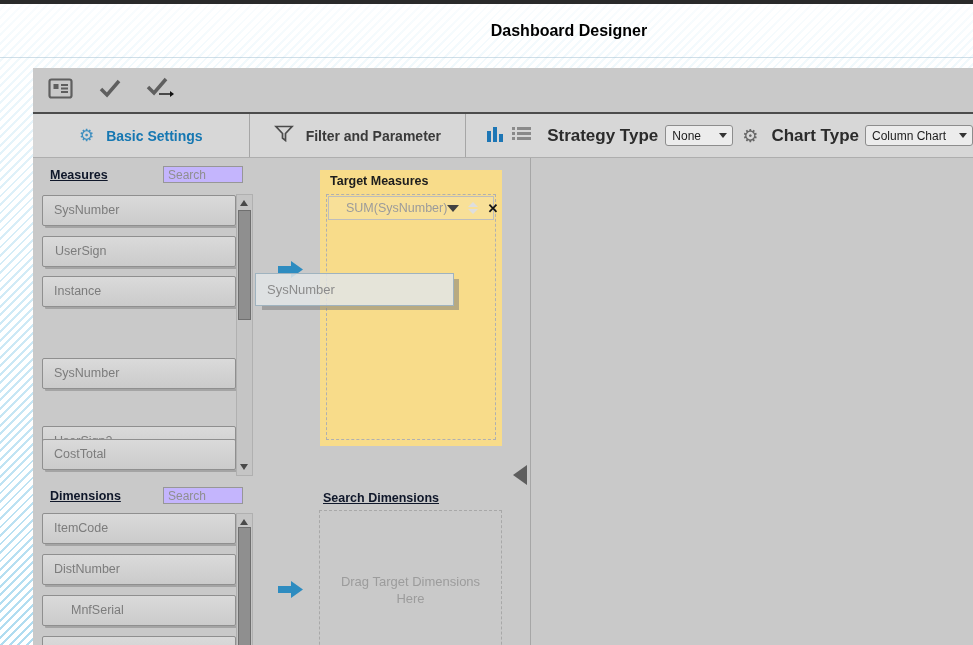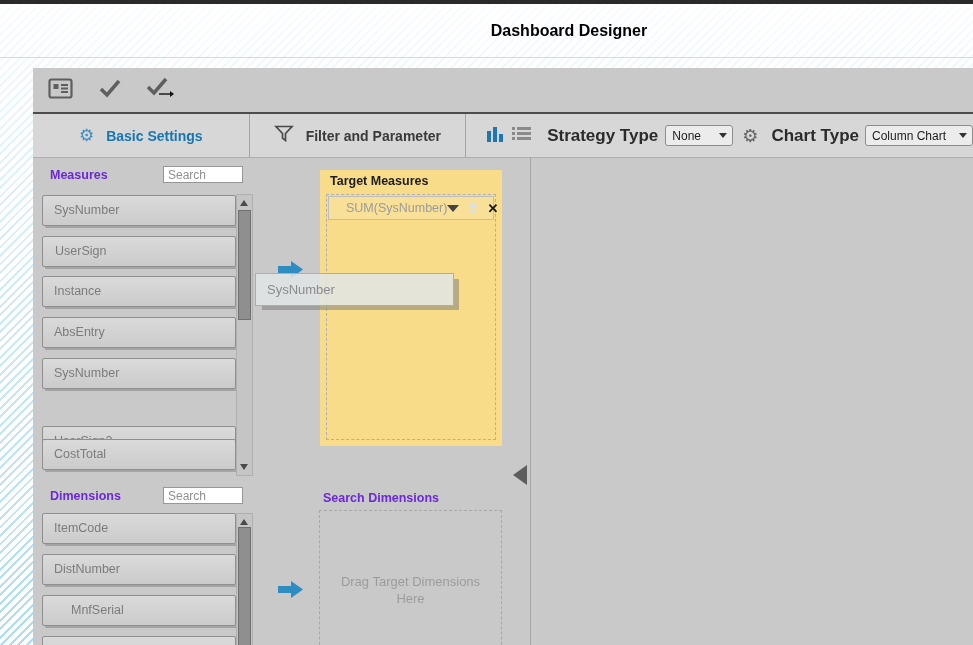--- a/index.html
+++ b/index.html
@@ -44,22 +44,22 @@
     border-left:4px solid transparent; border-right:4px solid transparent; border-top:5px solid #333;
     pointer-events:none; }
   .sel-strategy select { width:68px; }
   .sel-chart select { width:108px; }
 
   .vdivider { position:absolute; left:497px; top:90px; bottom:0; width:1px; background:#a6a6a6; }
 
   
   .content { position:absolute; left:0; top:90px; right:0; bottom:0; overflow:hidden; }
 
-  .sec-label { position:absolute; font-size:12.5px; font-weight:bold; color:#6d28d9; }
-  .search { position:absolute; width:80px; height:17px; border:1px solid #979797; background:#ffffff;
+  .sec-label { position:absolute; font-size:12.5px; font-weight:bold; color:#0f172a;text-decoration:underline; }
+  .search { position:absolute; width:80px; height:17px; border:1px solid #979797; background:#c4b5fd;
     font-size:12px; color:#4a4a4a; padding:0 4px; font-family:"Liberation Sans", sans-serif; }
   .search::placeholder { color:#8f8f8f; opacity:1; }
 
   .litem { position:absolute; left:9px; width:194px; height:31px; border:1px solid #8f8f8f; border-radius:2px;
     background:linear-gradient(#dadada,#cbcbcb); color:#7c7c7c; font-size:12.5px; line-height:29px;
     padding-left:11px; box-shadow:2px 3px 0 -1px rgba(0,0,0,0.18); cursor:grab; }
 
   .vscroll { position:absolute; left:203px; width:17px; background:#c5c5c5; border:1px solid #b0b0b0; }
   .scr-arrow-up { position:absolute; left:3px; top:5px; width:0; height:0;
     border-left:4px solid transparent; border-right:4px solid transparent; border-bottom:6px solid #4a4a4a; }
@@ -189,21 +189,20 @@
   <div class="vdivider"></div>
 
   <div class="content">
 
     <div class="sec-label" style="left:17px; top:10px;">Measures</div>
     <input class="search" style="left: 130px; top: 8px;" placeholder="Search">
 
     <div class="litem" style="top:37px;">SysNumber</div>
     <div class="litem" style="top:78px;padding-left:12px;">UserSign</div>
     <div class="litem" style="top:118px;">Instance</div>
-    <div class="litem" style="top:159px;">AbsEntry</div>
     <div class="litem" style="top:200px;">SysNumber</div>
     <div class="litem" style="top:240px;margin-top:28px;">UserSign2</div>
     <div class="litem" style="top:281px;">CostTotal</div>
 
     <div class="vscroll" style="top:36px; height:282px;">
       <div class="scr-arrow-up"></div>
       <div class="scr-thumb" style="top:15px; height:110px;"></div>
       <div class="scr-arrow-down"></div>
     </div>
 

